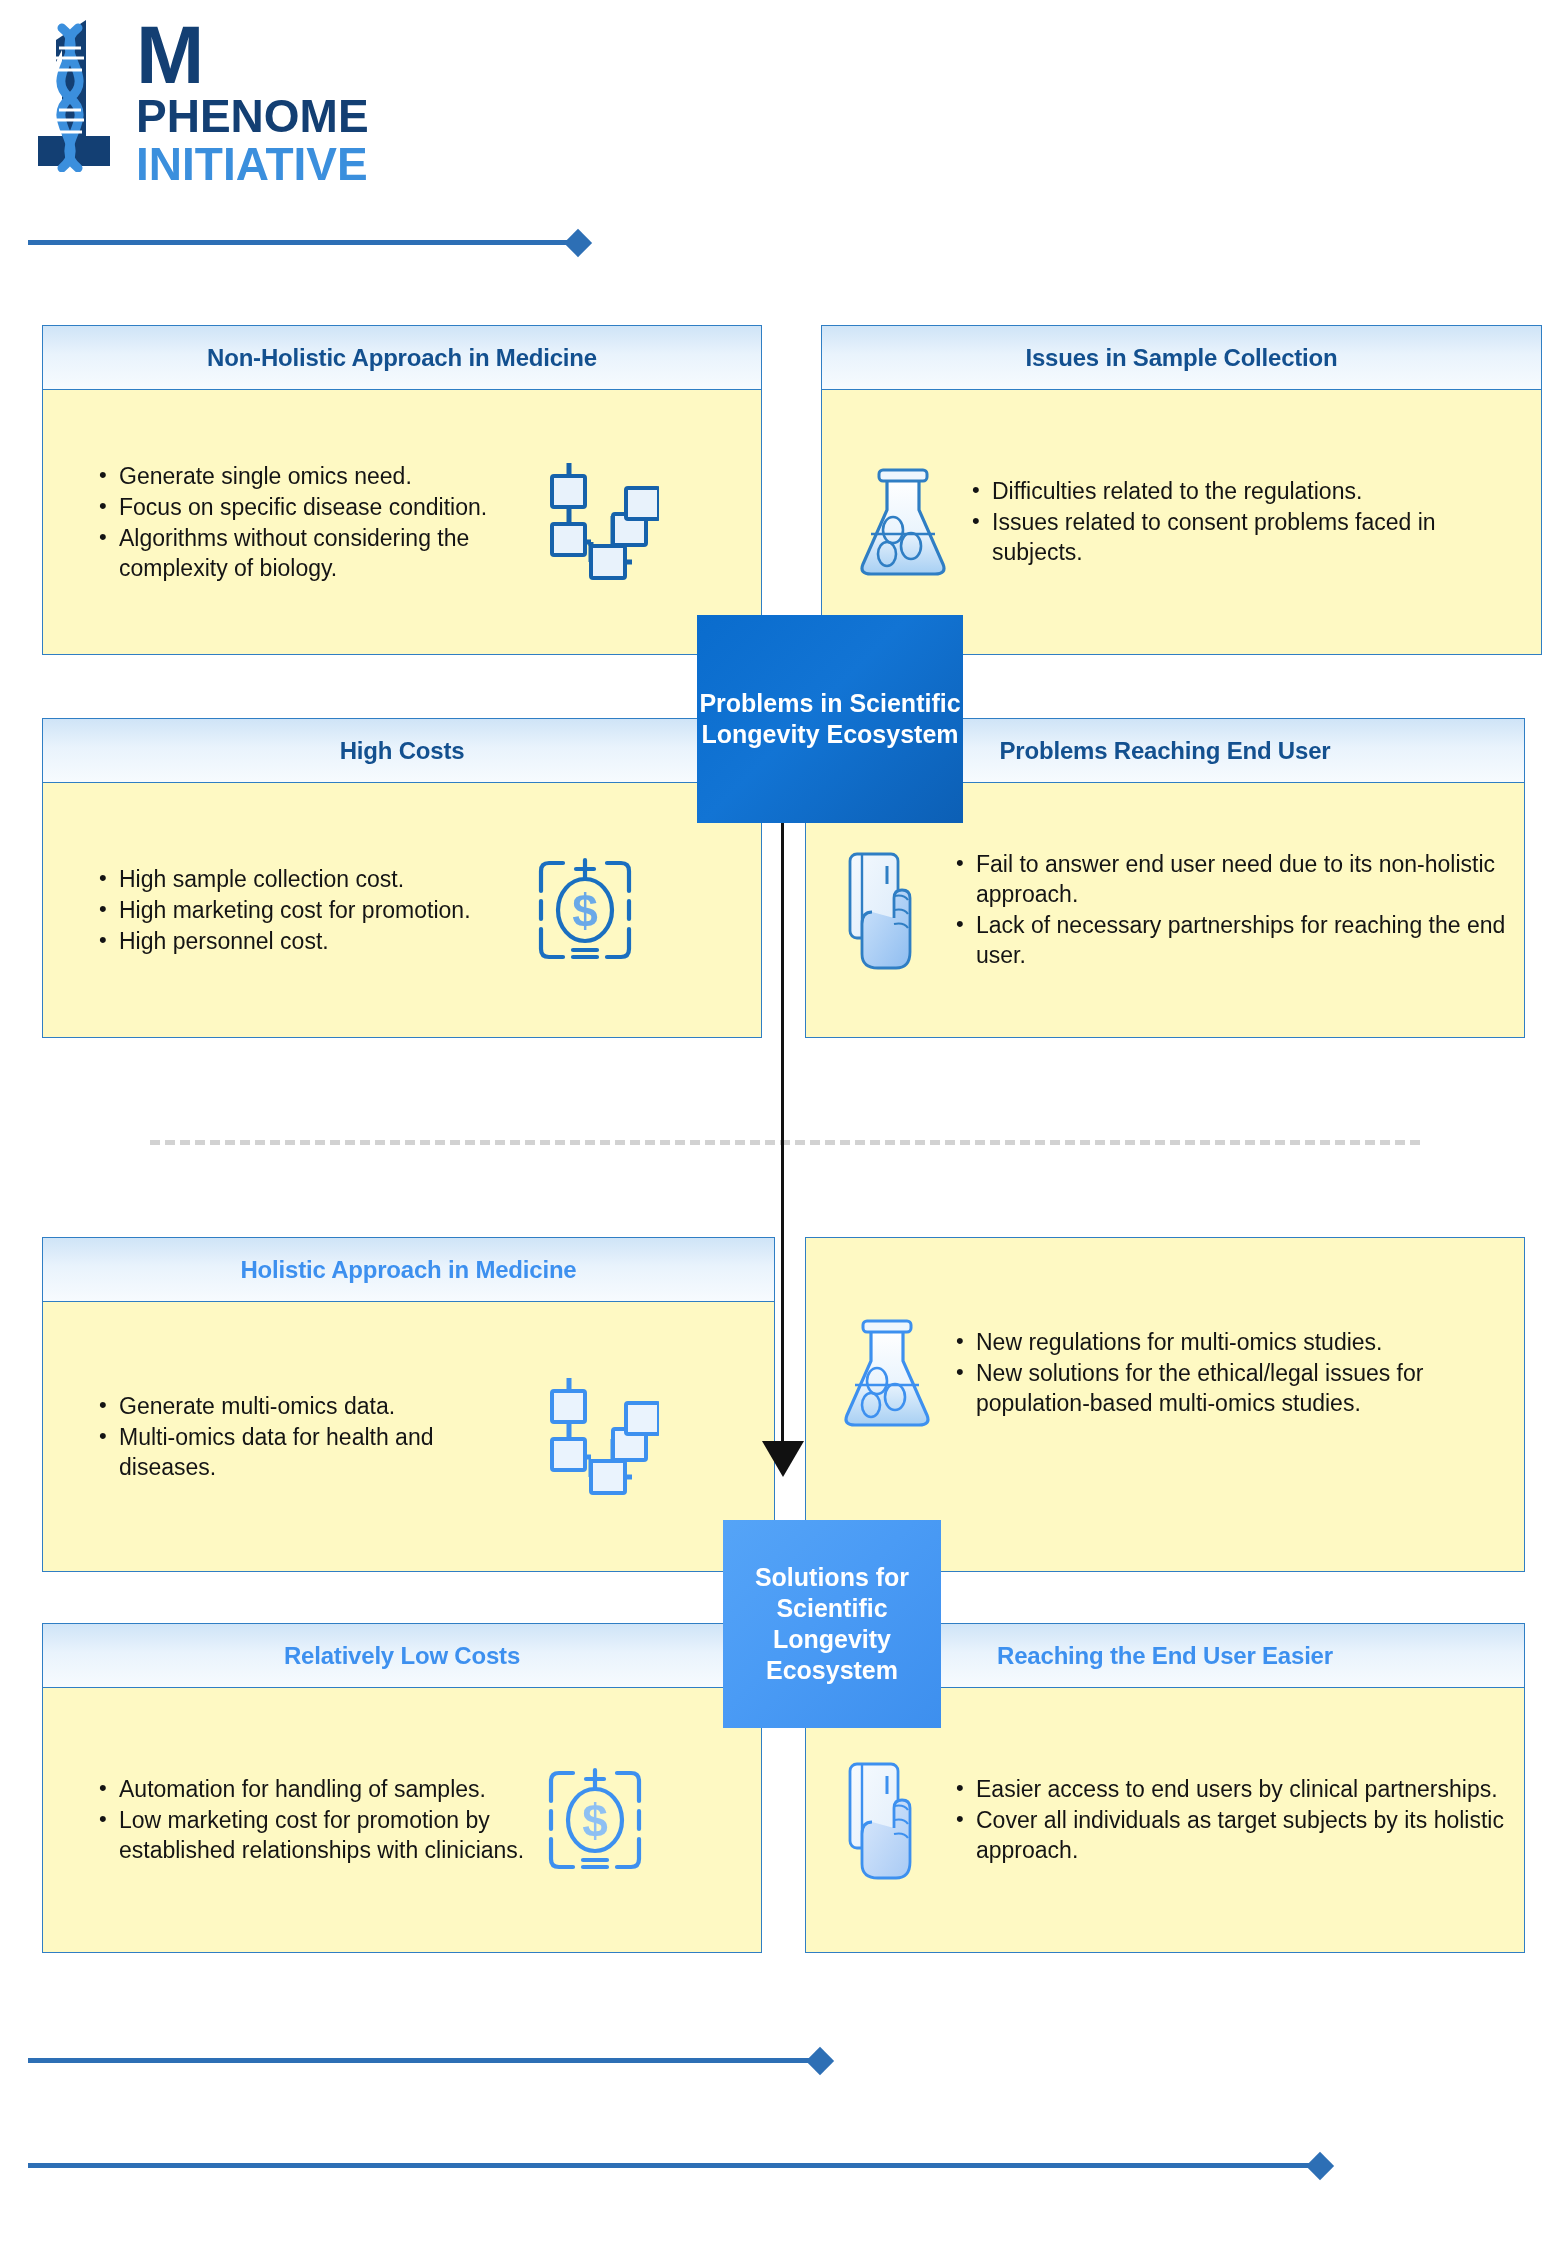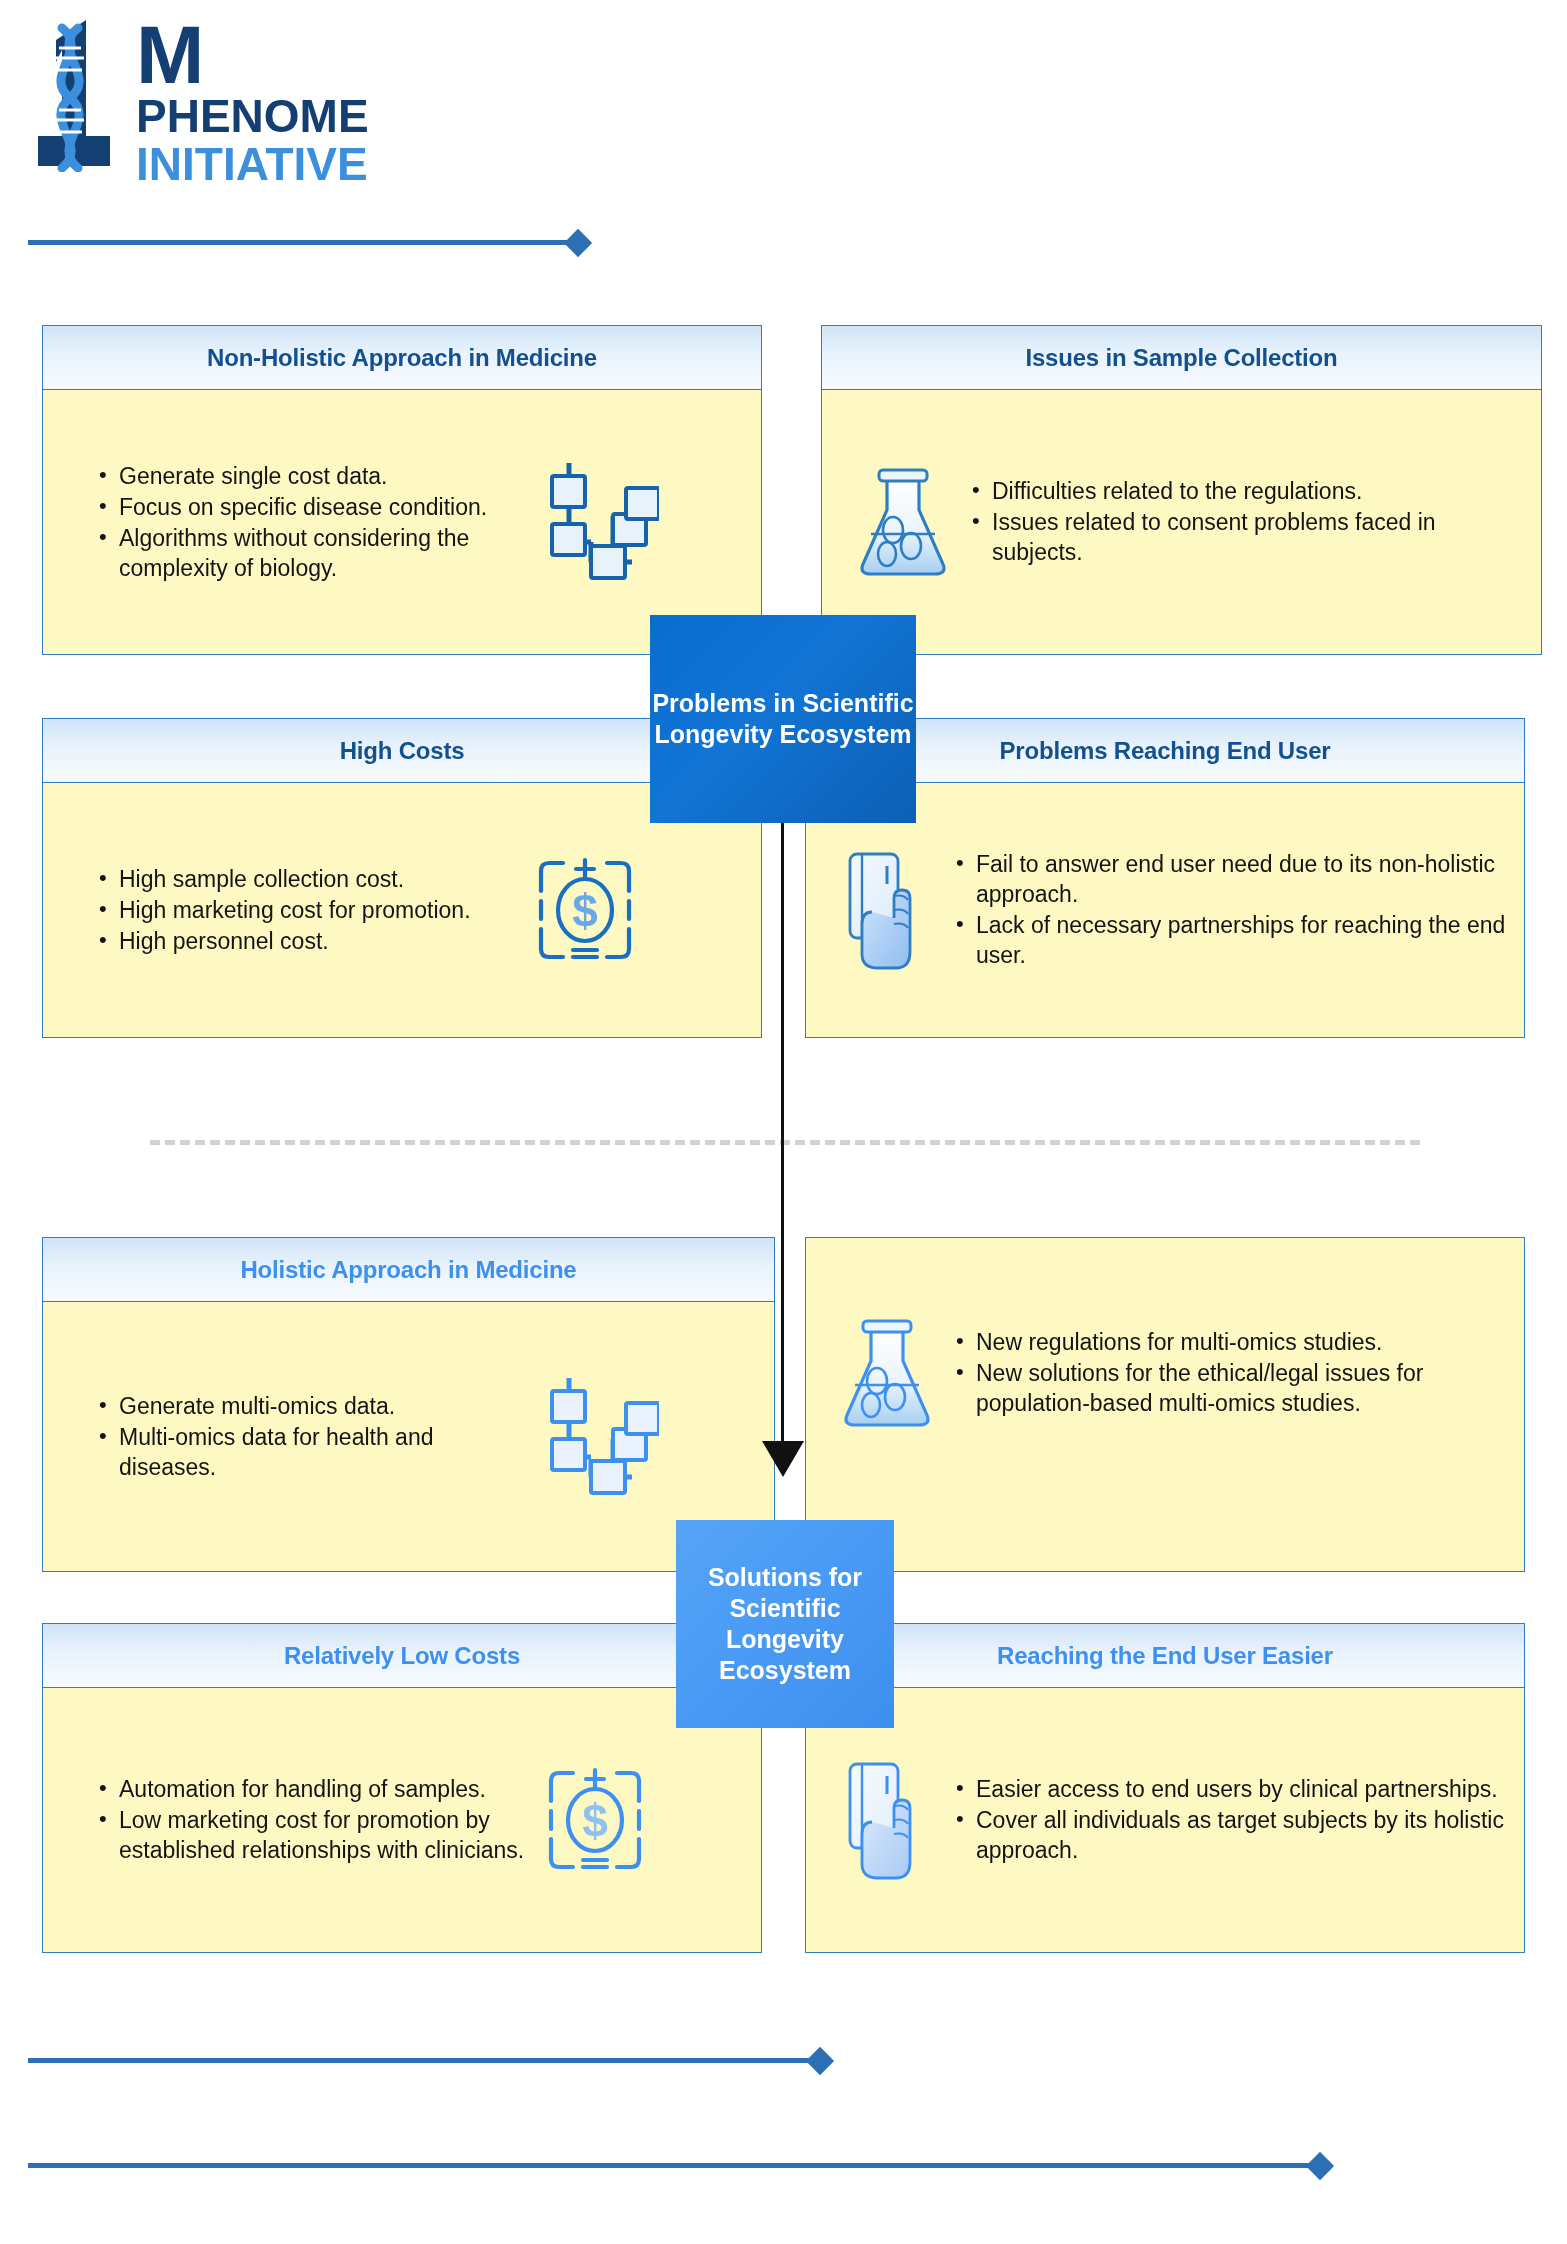--- a/index.html
+++ b/index.html
@@ -77,20 +77,21 @@
   .icon-slot{flex:0 0 auto;display:flex;align-items:center;justify-content:center;}
 
   
   .center-box{
     position:absolute;
     display:flex;align-items:center;justify-content:center;
     text-align:center;
     color:#ffffff;font-weight:bold;font-size:25px;line-height:31px;
     z-index:6;
     box-sizing:border-box;
+    margin-left:47px;
   }
   #center-problems{background:linear-gradient(135deg,#0a6ccd 0%,#1274d4 45%,#0c5fb5 100%);}
   #center-solutions{background:linear-gradient(135deg,#55a4f7 0%,#4a9bf5 45%,#3d8fee 100%);}
 
   
   #connector{position:absolute;z-index:4;}
   #connector .shaft{position:absolute;left:0;top:0;width:3px;background:#111;}
   #connector .head{
     position:absolute;width:0;height:0;
     border-left:21px solid transparent;border-right:21px solid transparent;
@@ -132,21 +133,21 @@
   <div class="rule-line" style="width:548px;top:8px;"></div>
   <div class="rule-diamond" style="left:540px;top:1px;"></div>
 </div>
 
 <div class="card top" style="left:42px;top:325px;width:720px;height:330px;">
   <div class="card-header">
     <span class="card-header-title">Non-Holistic Approach in Medicine</span>
   </div>
   <div class="card-body icon-right" style="padding:8px 14px 8px 52px;">
     <ul class="bullets" style="flex:1 1 auto;max-width:440px;">
-      <li>Generate single cost data.</li>
+      <li>Generate single omics need.</li>
       <li>Focus on specific disease condition.</li>
       <li>Algorithms without considering the complexity of biology.</li>
     </ul>
     <div class="icon-slot" style="width:128px;">
       <svg width="120" height="128" viewBox="0 0 120 128">
         <g fill="none" stroke="#1662ab" stroke-width="5">
           <line x1="30" y1="5" x2="30" y2="18"></line>
           <line x1="30" y1="48" x2="30" y2="66"></line>
           <line x1="52" y1="86" x2="52" y2="104"></line>
           <line x1="30" y1="84" x2="52" y2="84"></line>

